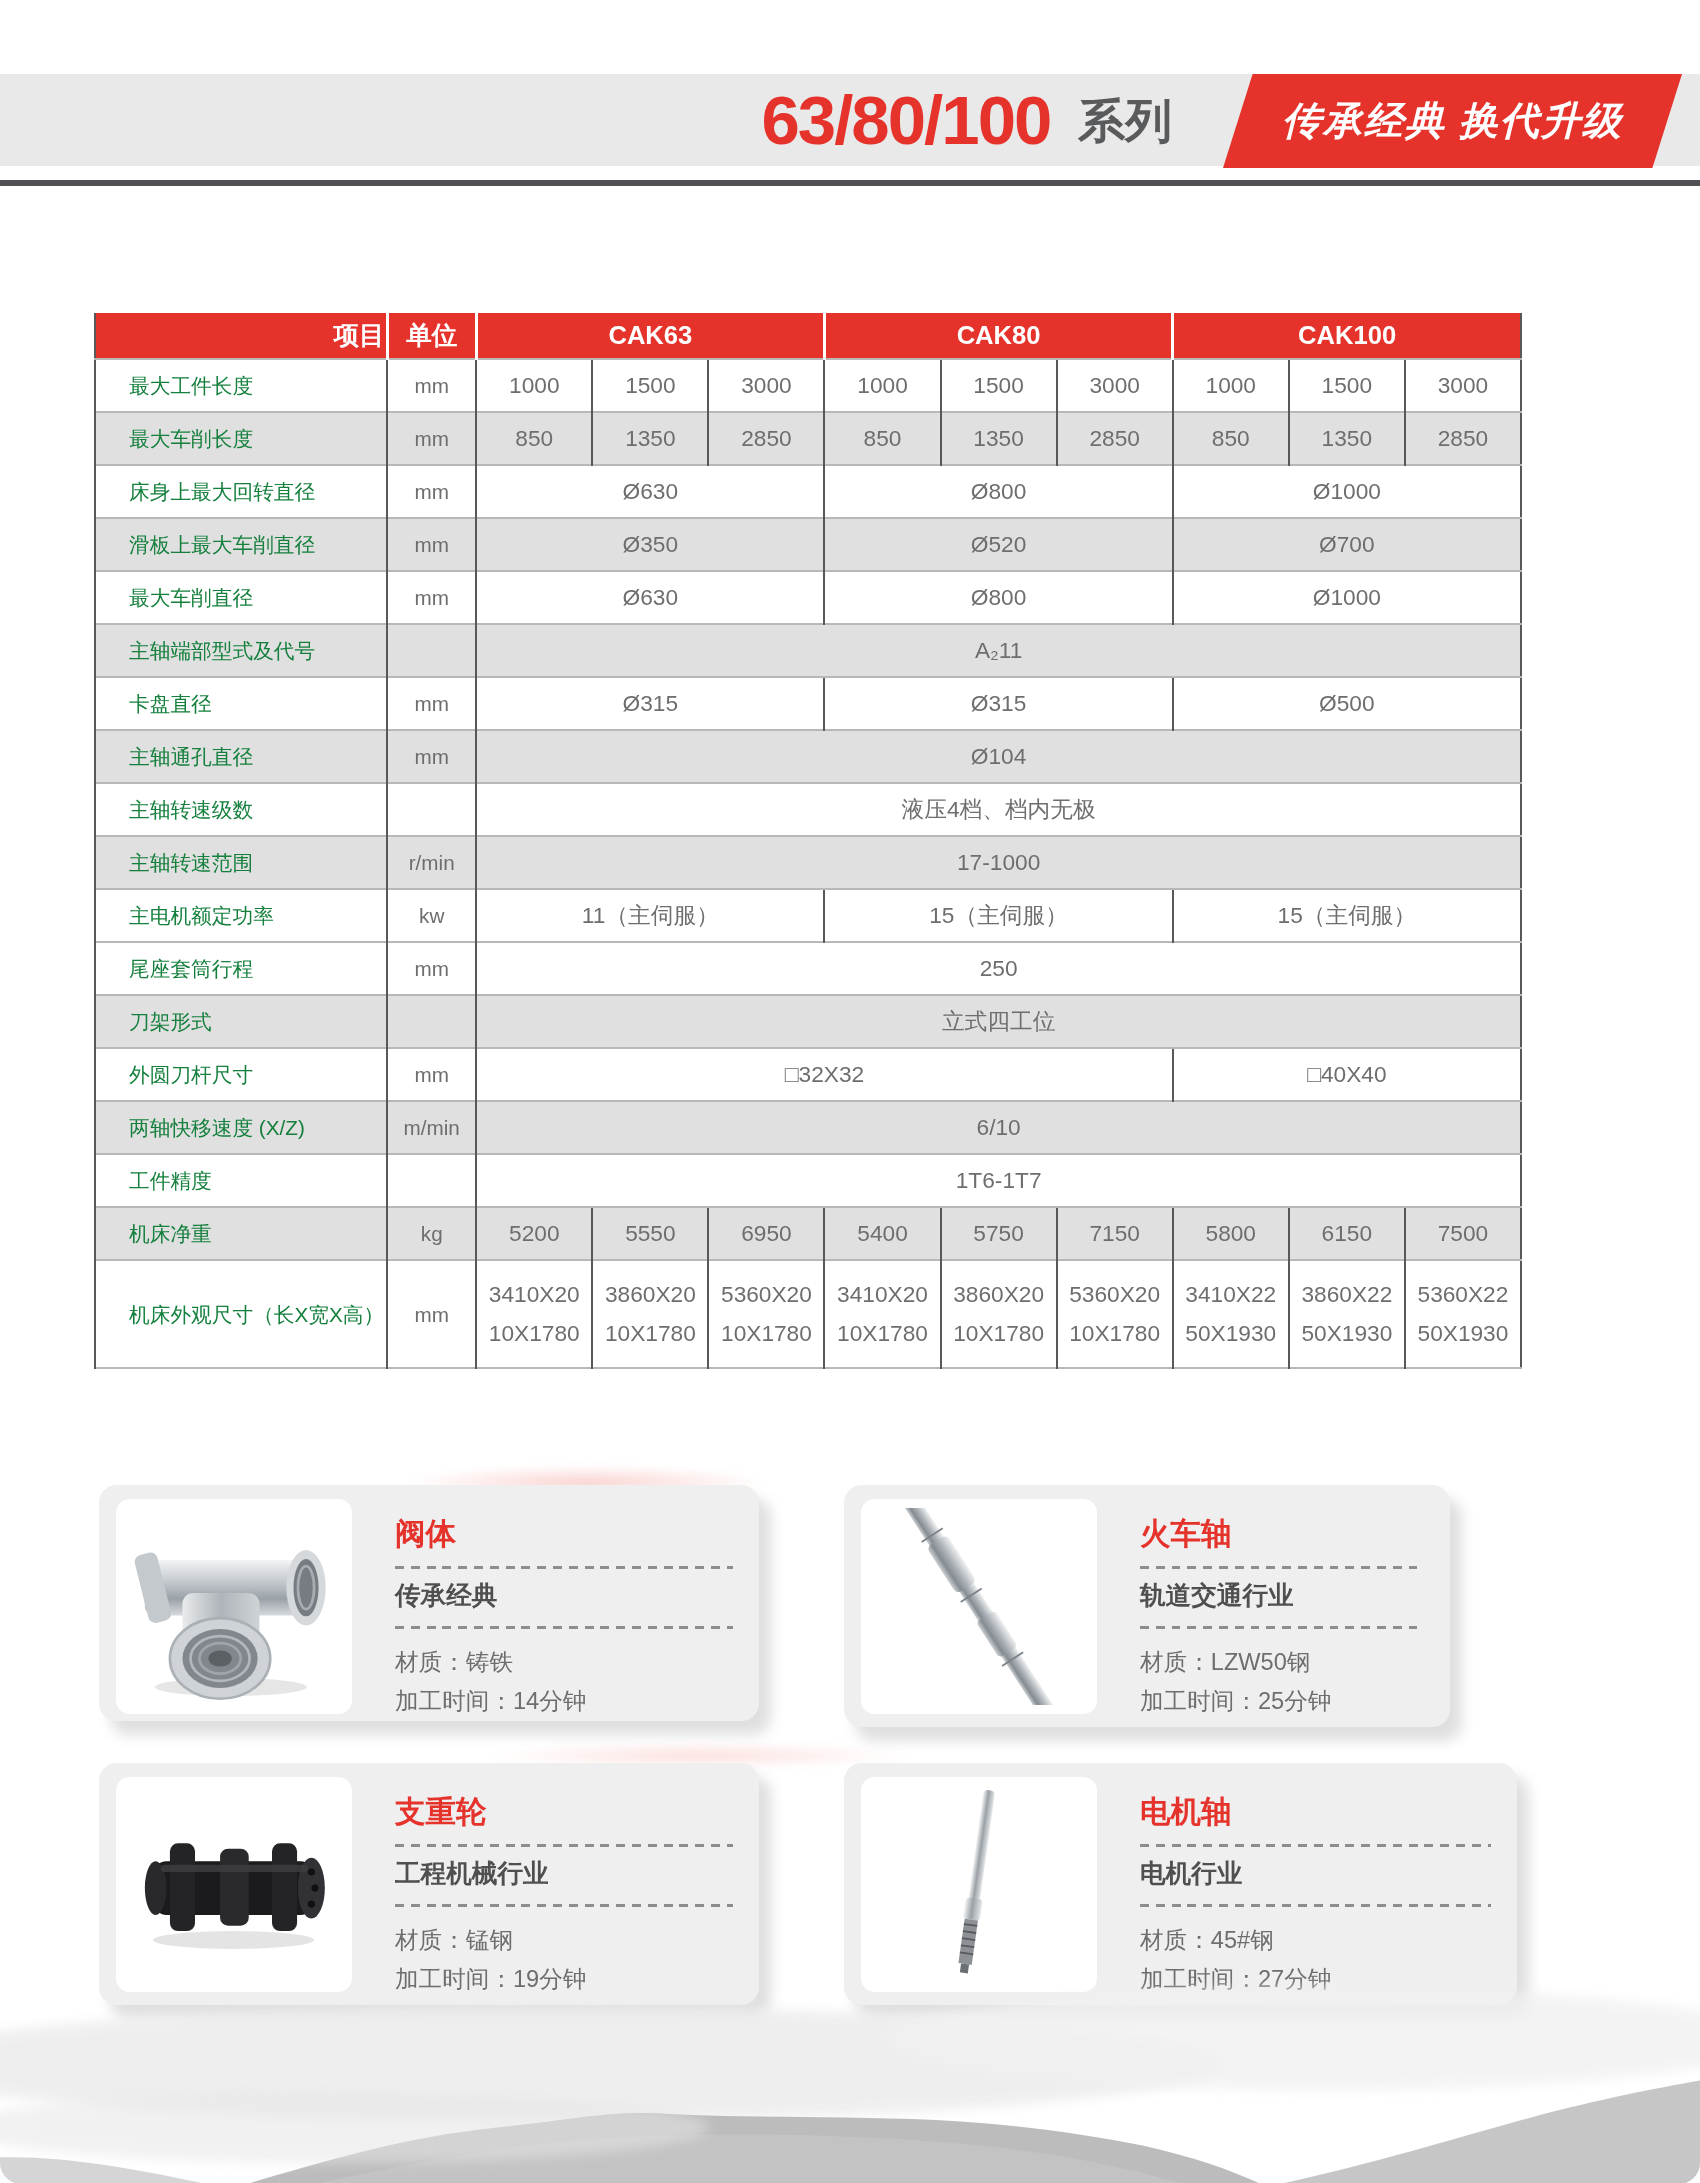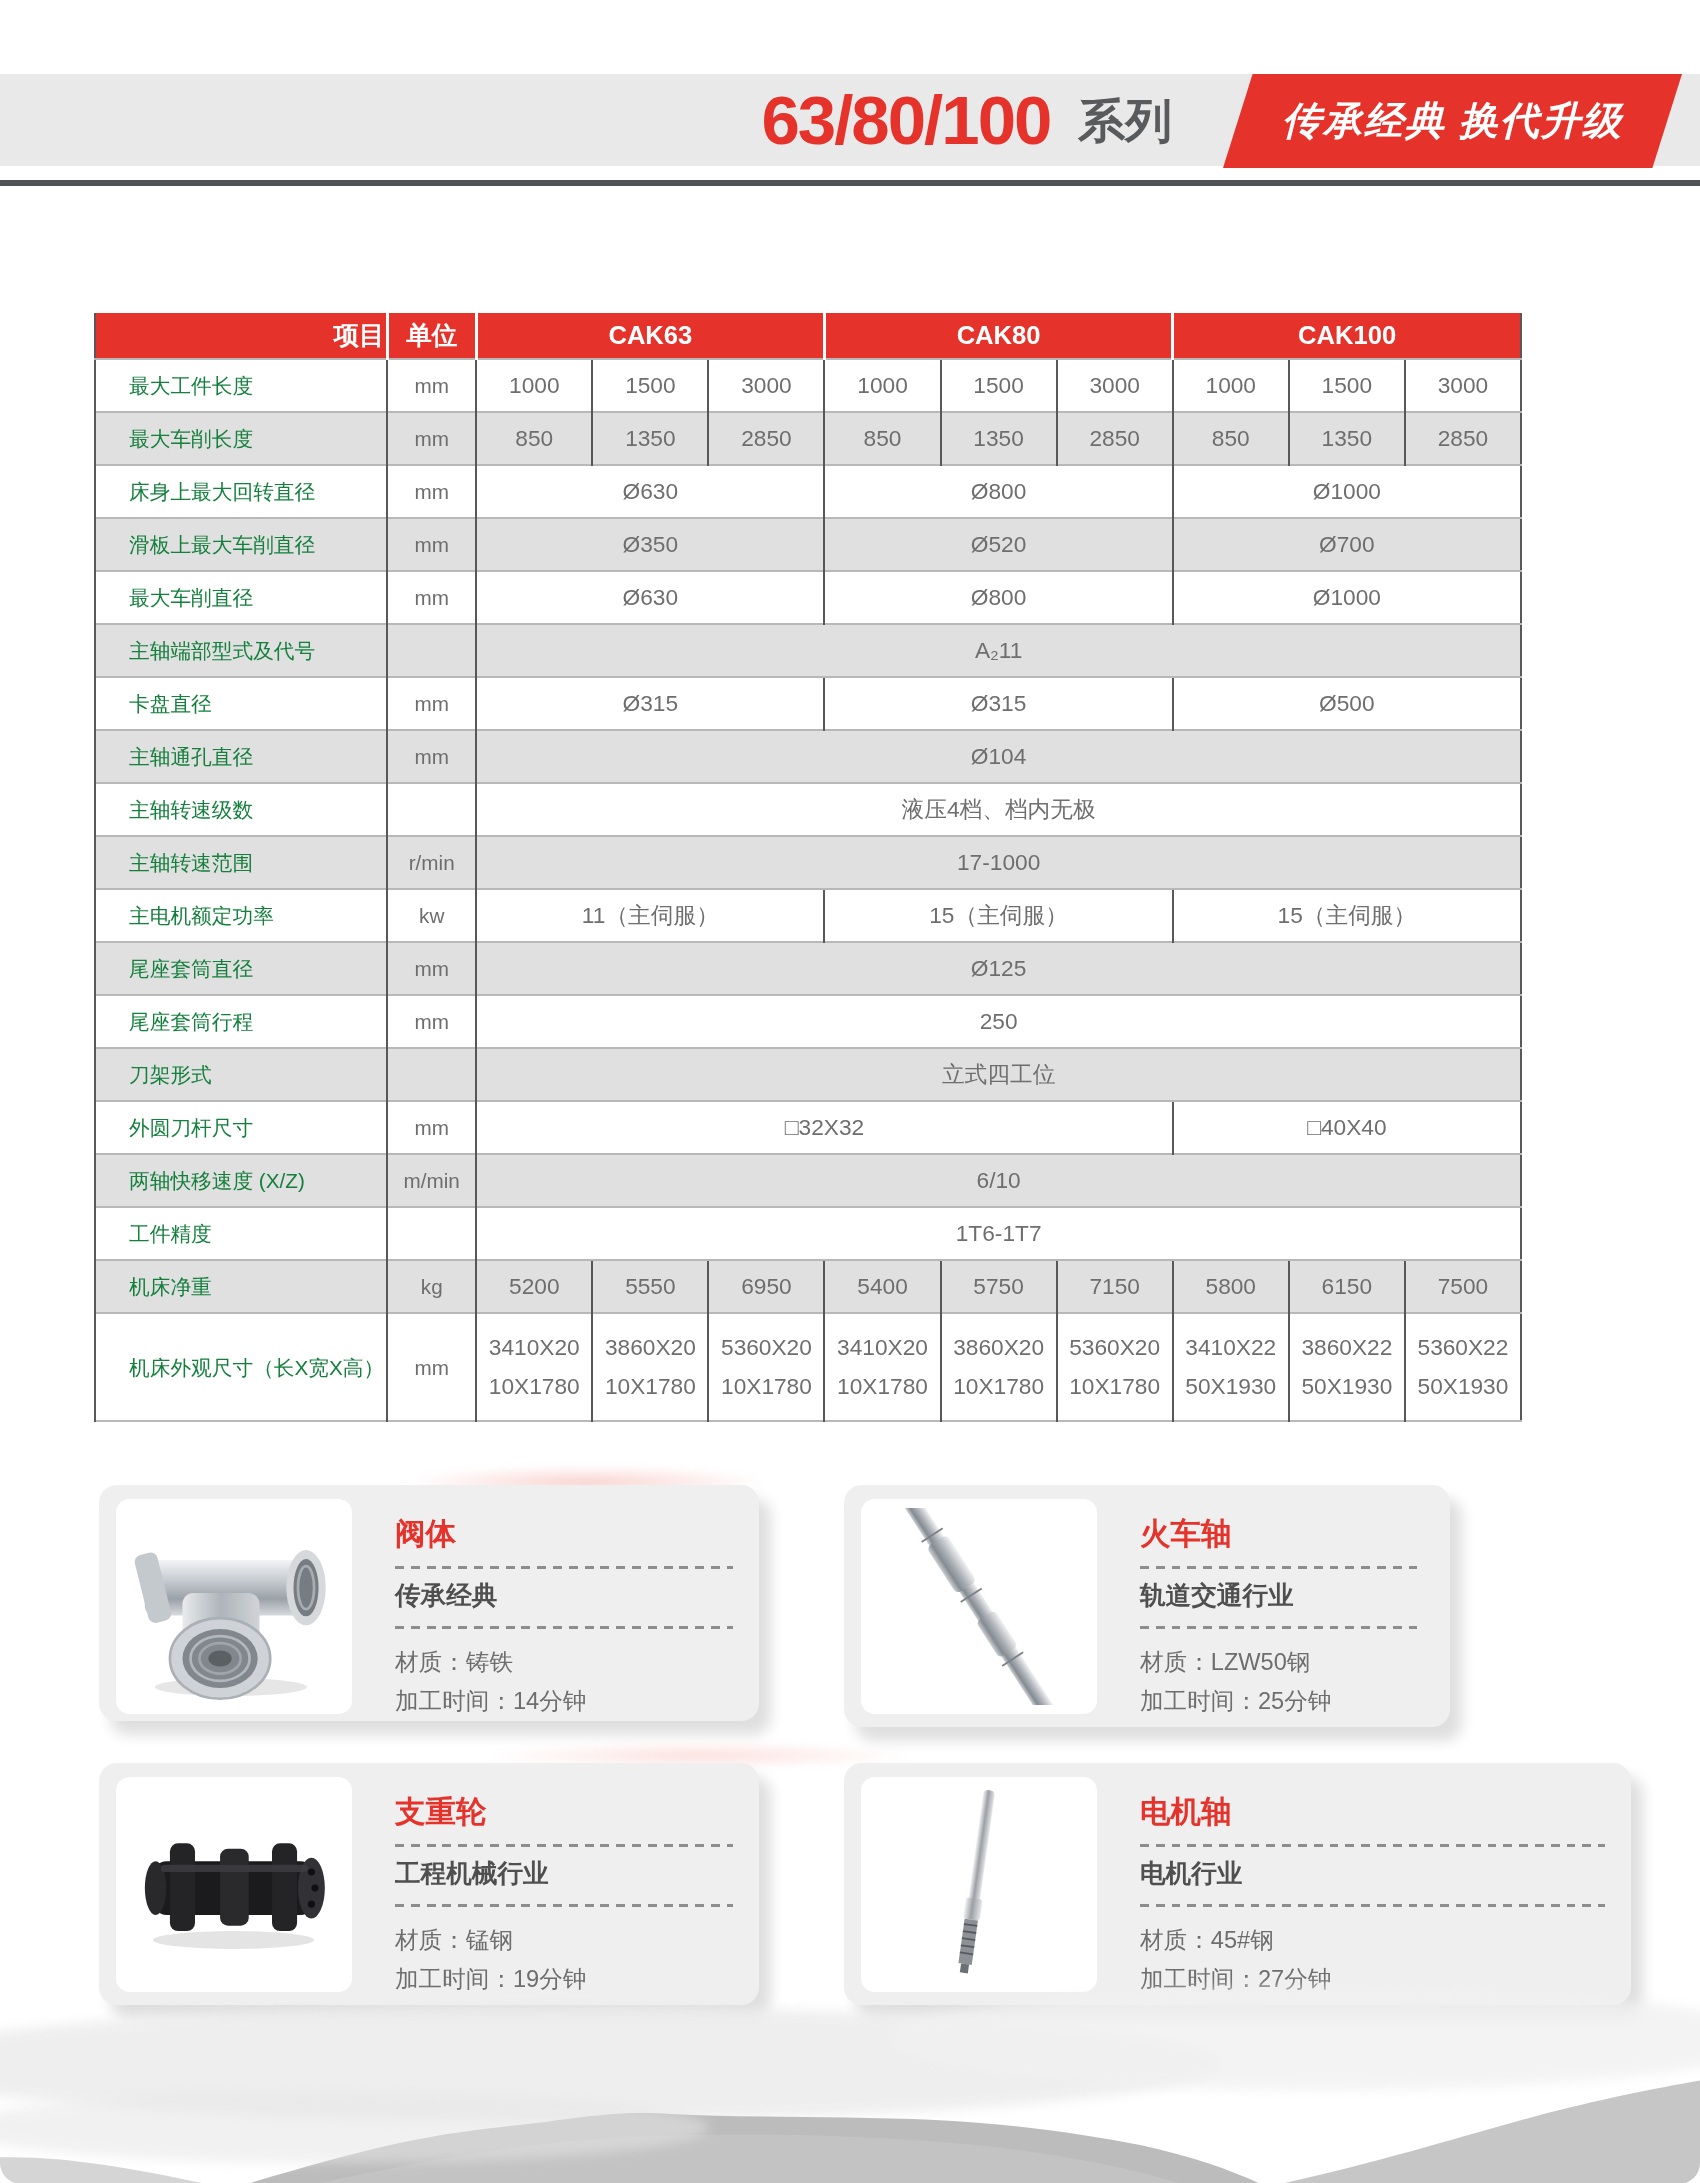--- a/index.html
+++ b/index.html
@@ -31,21 +31,21 @@
   .spec-table td.unit{font-size:20.7px;}
   .spec-table tr.alt td{background:#e0e0e0;}
   .spec-table td.tall{height:104px;white-space:pre-line;line-height:39px;}
 
   
   .card{position:absolute;background:#efefef;border-radius:17.7px;
         box-shadow:11.8px 13.8px 13.8px rgba(0,0,0,0.13);}
   .card.c1{left:99px;top:1485px;width:660px;height:236px;}
   .card.c2{left:844px;top:1485px;width:606px;height:242px;}
   .card.c3{left:99px;top:1763px;width:660px;height:242px;}
-  .card.c4{left:844px;top:1763px;width:787px;height:242px;}
+  .card.c4{left:844px;top:1763px;width:673px;height:242px;}
   .card-img{position:absolute;left:16.7px;top:13.8px;width:236px;height:215px;background:#ffffff;
             border-radius:13.8px;display:flex;align-items:center;justify-content:center;overflow:hidden;}
   .card-body{position:absolute;left:296px;right:25.6px;top:0;}
   .card-title{margin-top:33px;font-size:30.5px;font-weight:700;color:#e5332c;line-height:1;}
   .dash{margin-top:17.7px;height:3px;
         background:repeating-linear-gradient(90deg,#8d8d8d 0 8.9px,rgba(0,0,0,0) 8.9px 15.8px);}
   .card-industry{margin-top:13.8px;font-size:25.6px;font-weight:700;color:#4f4f4f;line-height:1;}
   .card-material{margin-top:21.7px;font-size:23.6px;color:#6e6e6e;line-height:1;}
   .card-time{margin-top:15.8px;font-size:23.6px;color:#6e6e6e;line-height:1;}
 
@@ -182,25 +182,20 @@
     </tr>
 
     <tr>
       <td class="lbl">主电机额定功率</td>
       <td class="unit">kw</td>
       <td colspan="3">11（主伺服）</td>
       <td colspan="3">15（主伺服）</td>
       <td colspan="3">15（主伺服）</td>
     </tr>
 
-    <tr class="alt">
-      <td class="lbl">尾座套筒直径</td>
-      <td class="unit">mm</td>
-      <td colspan="9">Ø125</td>
-    </tr>
 
     <tr>
       <td class="lbl">尾座套筒行程</td>
       <td class="unit">mm</td>
       <td colspan="9">250</td>
     </tr>
 
     <tr class="alt">
       <td class="lbl">刀架形式</td>
       <td class="unit"></td>

